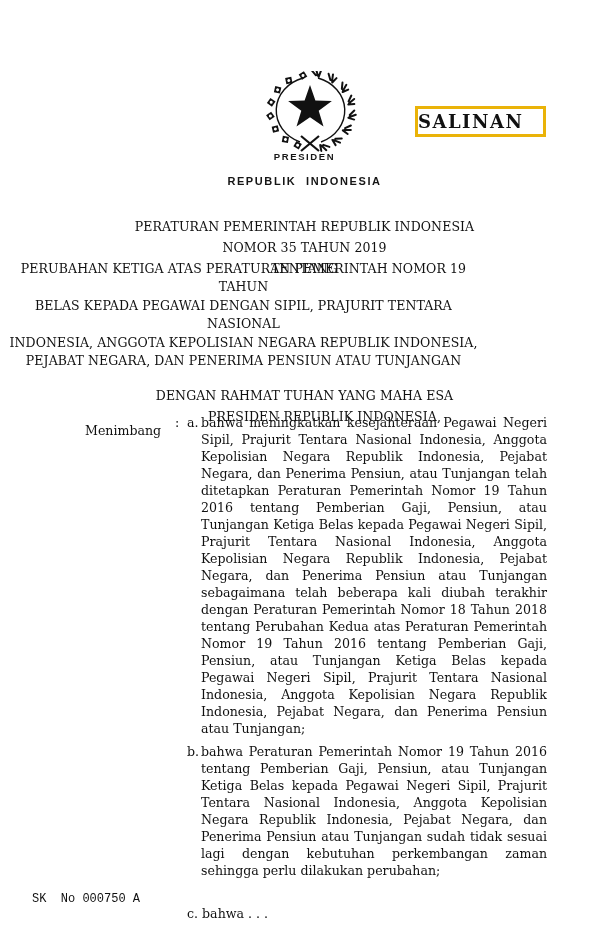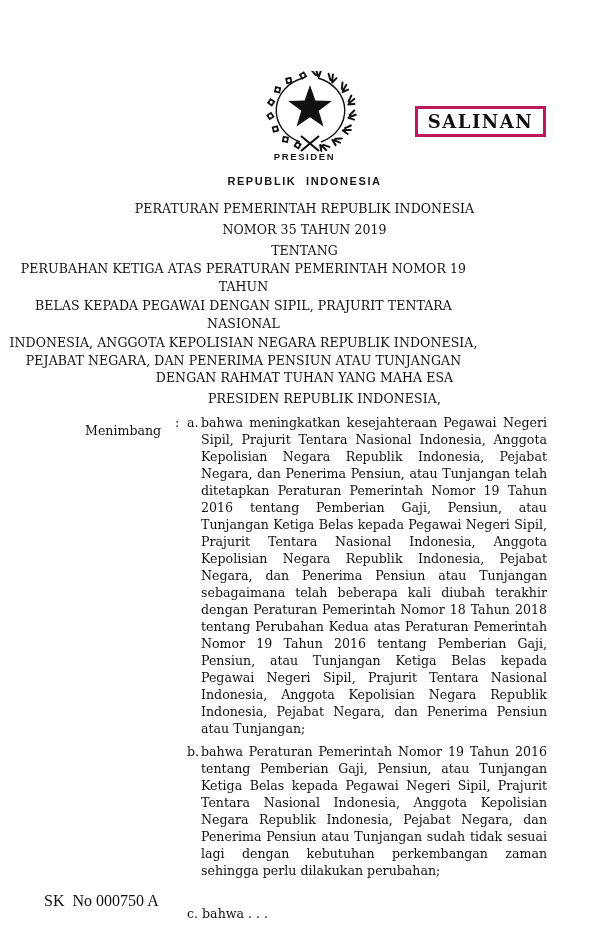--- a/index.html
+++ b/index.html
@@ -10,44 +10,44 @@
   }
   
   .emblem{position:absolute;left:261px;top:71px;width:98px;height:83px;}
   .pres-cap{position:absolute;left:0;width:609px;text-align:center;
     font-family:"Liberation Sans",sans-serif;font-weight:bold;color:#161616;}
   .pres1{top:151px;font-size:9.5px;letter-spacing:1.6px;}
   .pres2{top:175px;font-size:11px;letter-spacing:1.6px;word-spacing:5px;}
   
   .salinan{
     position:absolute;left:415px;top:106px;width:131px;height:31px;
-    border:3px solid #be185d;box-sizing:border-box;background:#fff;
-    display:flex;align-items:center;justify-content:center;
+    border:3px solid #eab308;box-sizing:border-box;background:#fff;
+    display:flex;align-items:center;justify-content:flex-start;
     font-weight:bold;font-size:18px;letter-spacing:1.5px;
   }
   
   .cline{position:absolute;left:0;width:609px;text-align:center;
-    font-size:12.5px;letter-spacing:0.1px;line-height:15px;}
+    font-size:12.5px;letter-spacing:0.1px;line-height:15px;margin-top:18px;}
   .t-l1{top:201px;} .t-l2{top:222px;} .t-l3{top:243px;}
   .subject{position:absolute;left:0;width:487px;top:260px;text-align:center;
     font-size:12.5px;line-height:18.4px;letter-spacing:0.1px;}
   .invocation{top:370px;} .authority{top:391px;padding-left:20px;}
   
   .menimbang{position:absolute;left:85px;top:414px;width:462px;
     font-size:12.6px;line-height:17px;}
   .m-label{position:absolute;left:0;top:8px;}
   .m-colon{position:absolute;left:90px;top:0;}
   .m-items{position:absolute;left:102px;top:0;width:360px;}
   .m-item{position:relative;padding-left:14px;text-align:justify;}
   .m-item + .m-item{margin-top:6px;}
   .m-marker{position:absolute;left:0;top:0;}
   .catchword{text-align:left;margin-top:26px;}
   
-  .doc-code{position:absolute;left:44px;top:892px;
-    font-family:Liberation Serif, serif;font-size:16px;white-space:pre;}
+  .doc-code{position:absolute;left:32px;top:892px;
+    font-family:Liberation Mono, monospace;font-size:12px;white-space:pre;}
 </style>
 </head>
 <body>
 
 <div class="doc">
 
   <svg class="emblem" viewBox="0 0 98 83" aria-hidden="true">
 
     <path d="M 42,7 A 38,34 0 0 0 39,71" fill="none" stroke="#111" stroke-width="1.4"></path>
     <path d="M 57,7 A 38,34 0 0 1 60,71" fill="none" stroke="#111" stroke-width="1.4"></path>

